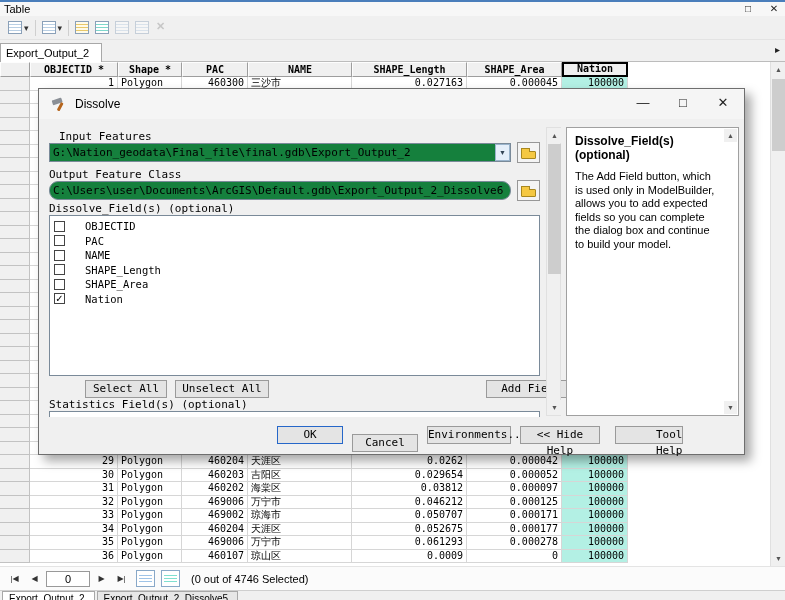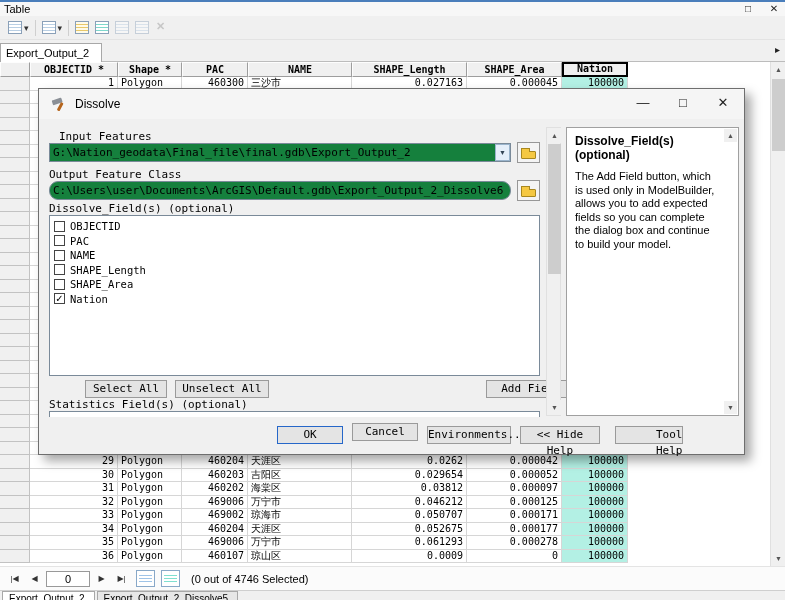--- a/index.html
+++ b/index.html
@@ -75,21 +75,21 @@
                font:11px "DejaVu Sans Mono",monospace; padding:0 3px; }
   .combo-arrow { position:absolute; left:456px; top:55px; width:15px; height:17px; background:#e5effa;
                  border:1px solid #9ab4cc; text-align:center; font-size:7px; line-height:16px; color:#345; }
   .folder-btn { position:absolute; width:23px; height:21px; background:#f4f4f4; border:1px solid #979797; }
   .folder-glyph { position:absolute; left:3px; top:8px; width:15px; height:8px; background:#f5c842;
                   border:1px solid #a8871f; border-radius:1px; }
   .folder-glyph::before { content:""; position:absolute; left:-1px; top:-4px; width:7px; height:3px;
                   background:#f5c842; border:1px solid #a8871f; border-bottom:none; }
   .field-list { position:absolute; left:10px; top:126px; width:491px; height:161px; background:#fff;
                 border:1px solid #7a8a99; overflow:hidden; padding-top:3px; }
-  .field-item { display:flex; align-items:center; height:14.5px; padding-left:4px; gap:5px; }
+  .field-item { display:flex; align-items:center; height:14.5px; padding-left:4px; gap:20px; }
   .cb { width:11px; height:11px; background:#fff; border:1px solid #444; font-size:10px; line-height:9px;
         text-align:center; flex:none; }
   .cb-label { font:10.5px "DejaVu Sans Mono",monospace; }
   .btn { position:absolute; height:18px; background:#e4e4e4; border:1px solid #9a9a9a;
          font:11px "DejaVu Sans Mono",monospace; text-align:center; line-height:16px;margin-left:36px; }
   .btn-select-all { left:10px; top:291px; width:82px; }
   .btn-unselect-all { left:100px; top:291px; width:94px; }
   .btn-add-field { left:411px; top:291px; width:90px; }
   .stats-box { position:absolute; left:10px; top:322px; width:491px; height:6px; background:#fff;
                border:1px solid #7a8a99; border-bottom:none; }
@@ -97,21 +97,21 @@
                    border:1px solid #e0e0e0; }
   .dlg-scrollbar .sb-thumb { top:16px; height:130px; }
   .help-panel { position:absolute; left:527px; top:38px; width:173px; height:289px; background:#fff;
                 border:1px solid #a0a0a0; overflow:hidden; }
   .help-heading { font:bold 12px "Liberation Sans",sans-serif; margin:6px 20px 8px 8px; line-height:14px; }
   .help-p { font:11px "Liberation Sans",sans-serif; margin:0 20px 10px 8px; line-height:13.5px; }
   .help-sb { position:absolute; right:1px; width:13px; height:13px; text-align:center; font-size:7px;
              line-height:13px; color:#555; background:#f0f0f0; }
   .help-sb.up { top:1px; } .help-sb.down { bottom:1px; }
   .btn-ok { left:202px; top:337px; width:66px; border:1px solid #2667c9; }
-  .btn-cancel { left:277px; top:334px; width:66px; }
+  .btn-cancel { left:277px; top:345px; width:66px; }
   .btn-env { left:352px; top:337px; width:84px; }
   .btn-hidehelp { left:445px; top:337px; width:80px; }
   .btn-toolhelp { left:540px; top:337px; width:68px;padding-left:40px; }
 
   
   .record-nav { position:absolute; left:0; top:566px; width:785px; height:24px; background:#fbfbfb;
                 display:flex; align-items:center; gap:3px; padding-left:6px; border-top:1px solid #e4e4e4; }
   .nav-btn { min-width:17px; height:15px; text-align:center; font-size:8px; line-height:15px; color:#333; }
   .rec-input { width:44px; height:16px; background:#fff; border:1px solid #999; text-align:center;
                font:11px "Liberation Sans",sans-serif; }

